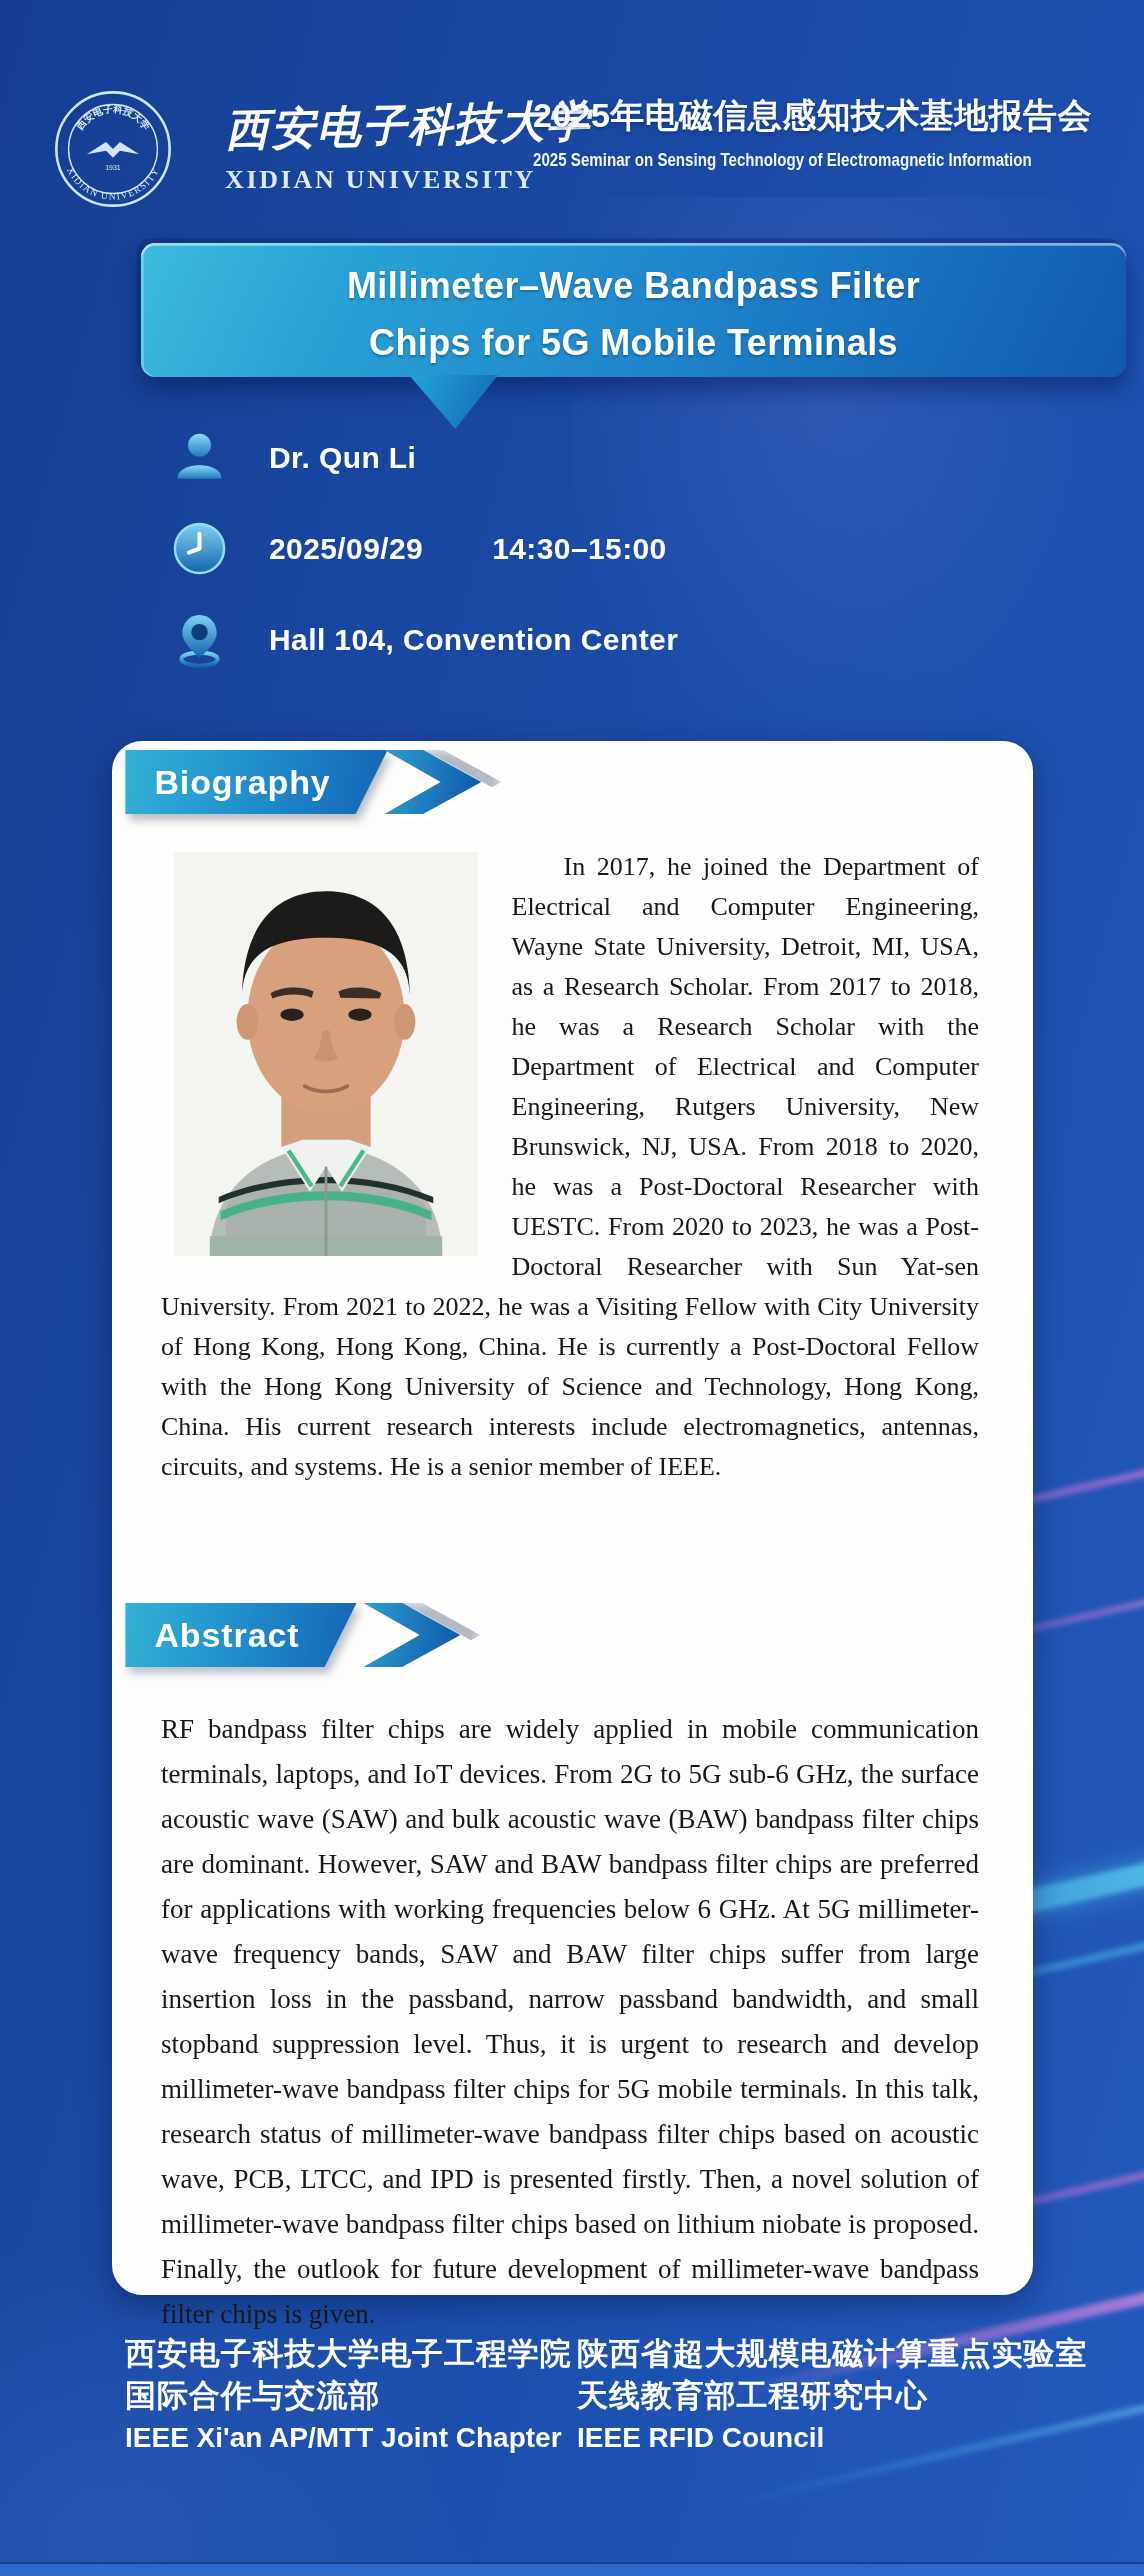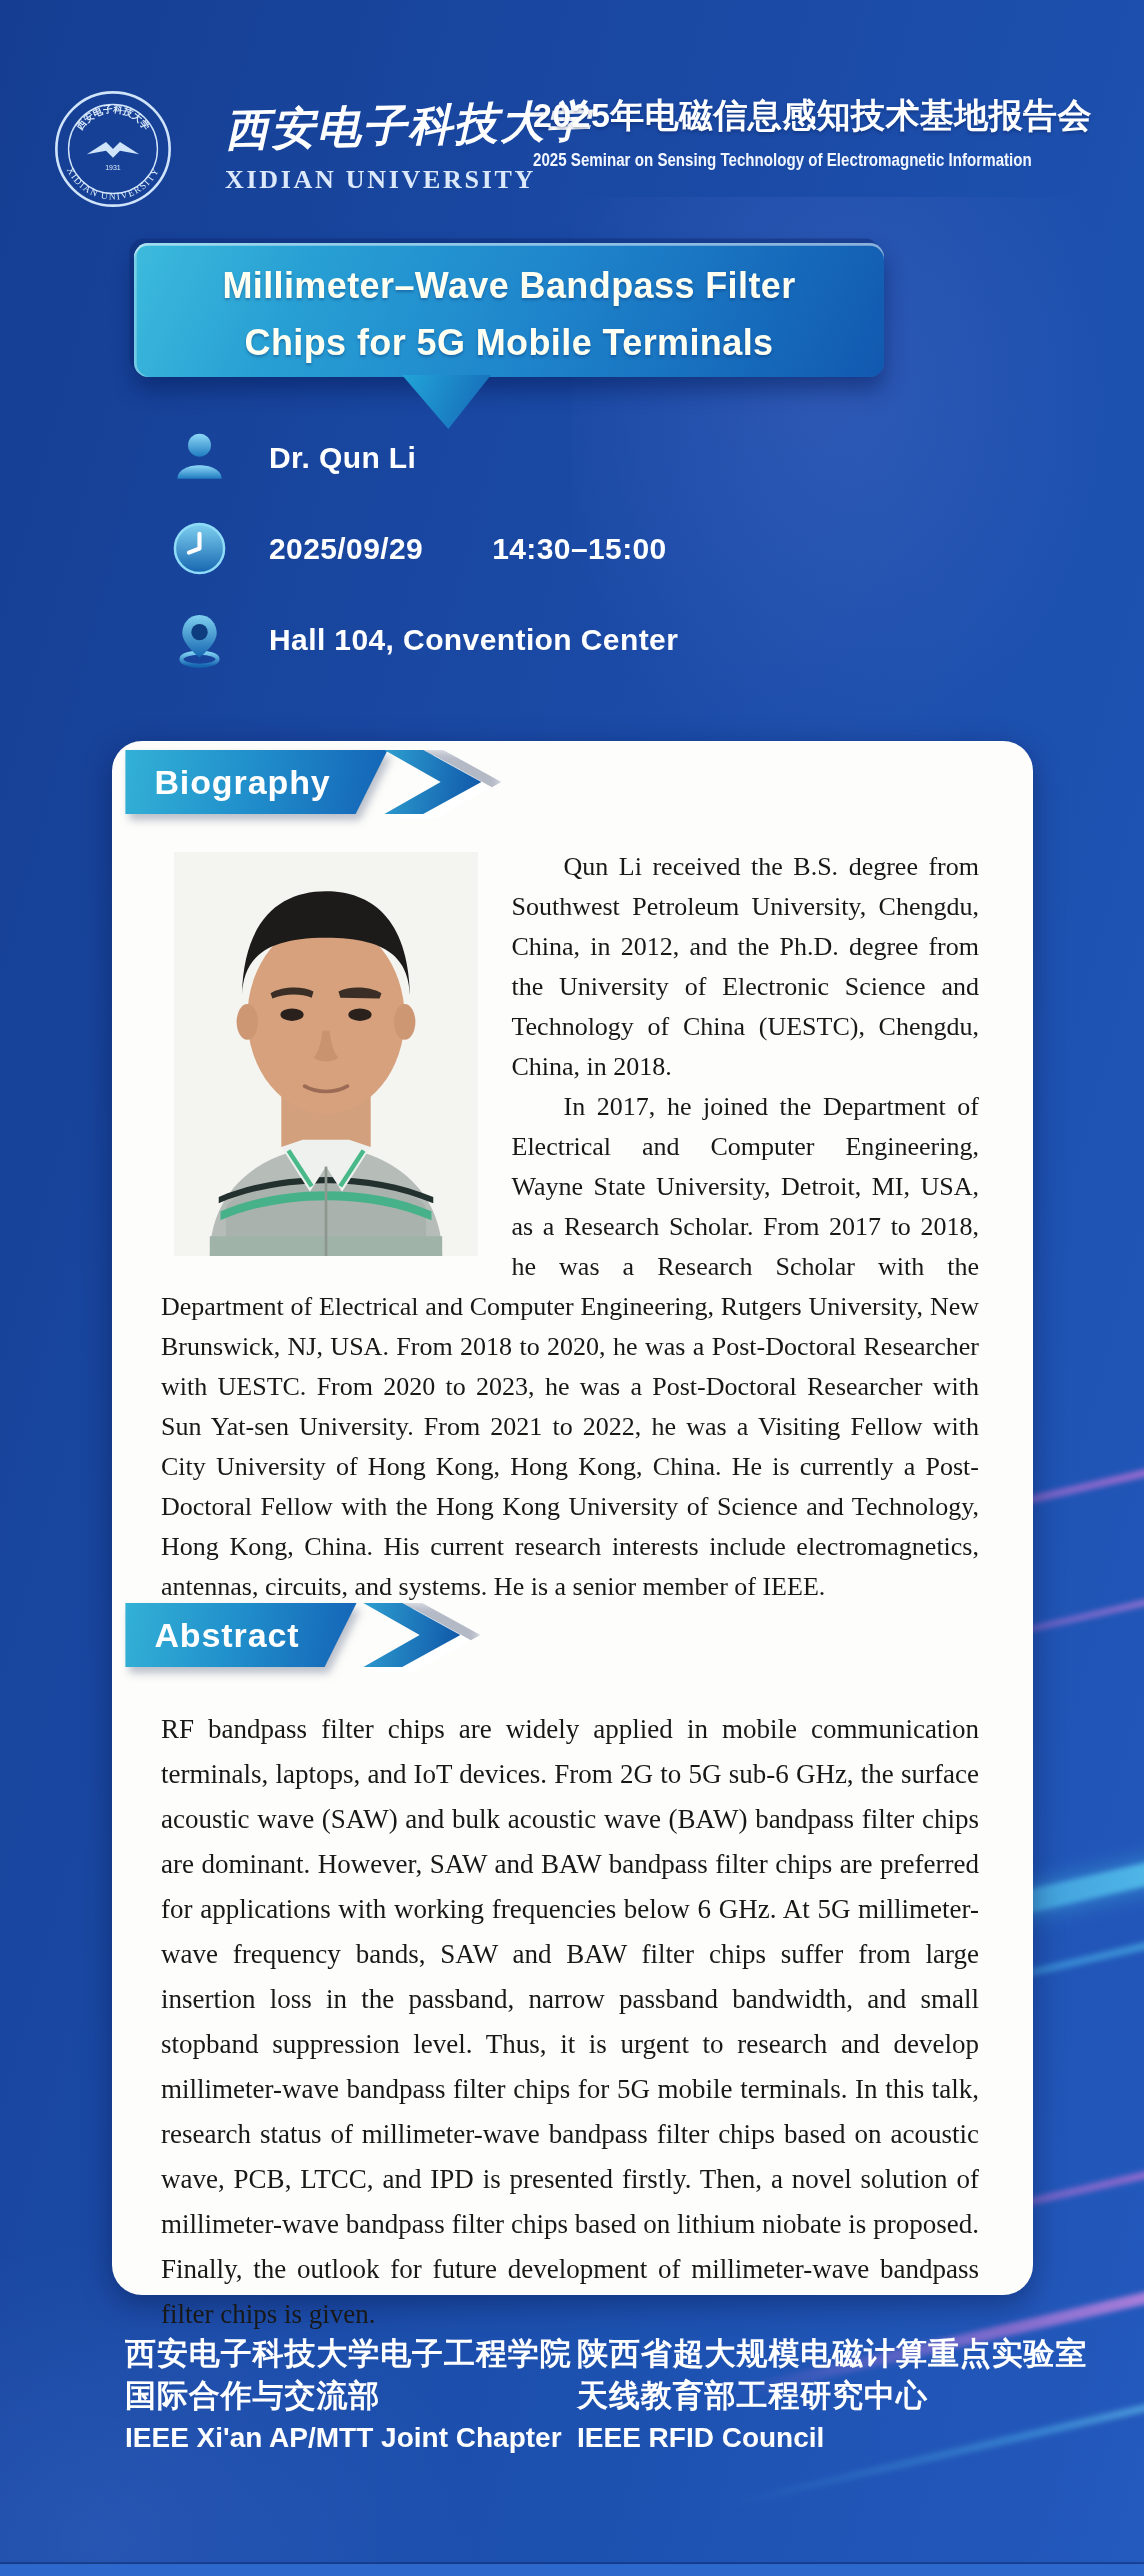--- a/index.html
+++ b/index.html
@@ -23,21 +23,21 @@
   .s7{top:1042px;height:8px;background:linear-gradient(90deg,transparent,rgba(90,200,245,.35) 55%,rgba(120,215,250,.65));}
   
   .seal{position:absolute;left:52px;top:88px;width:122px;height:122px;}
   .cal-block{position:absolute;left:225px;top:97px;width:322px;}
   .cal-cn{font-size:44px;font-weight:bold;font-style:italic;color:#ffffff;letter-spacing:1.8px;transform:rotate(-1.5deg);white-space:nowrap;}
   .uni-en{margin-top:9px;font-family:"Liberation Serif",serif;font-weight:bold;font-size:26px;color:#dce9fb;letter-spacing:2.7px;white-space:nowrap;}
   .title-block{position:absolute;left:533px;top:93px;width:590px;}
   .title-cn{font-size:34px;font-weight:bold;color:#ffffff;letter-spacing:0.4px;white-space:nowrap;text-shadow:0 1.8px 3.6px rgba(0,20,70,.35);}
   .title-en{margin-top:10.7px;font-size:18px;font-weight:bold;color:#f2f7ff;white-space:nowrap;transform:scaleX(.84);transform-origin:left;}
   
-  .banner{position:absolute;left:134px;top:243px;width:750px;height:134px;border-radius:14.3px;
+  .banner{position:absolute;left:141px;top:243px;width:985px;height:134px;border-radius:14.3px;
     background:linear-gradient(115deg,#3dbbdd 0%,#28a0d4 22%,#1e84cb 55%,#1159b0 100%);
     box-shadow:-4.5px -4.5px 0 rgba(13,40,110,.45),0 12.5px 21.5px rgba(4,22,80,.45),
       inset 0 2.7px 0 rgba(255,255,255,.5),inset 2.7px 0 0 rgba(255,255,255,.3);}
   .banner-tail{position:absolute;left:268px;top:132px;width:89px;height:54px;
     background:linear-gradient(115deg,#22a5d8,#1565b5);clip-path:polygon(0 0,100% 0,52% 100%);
     filter:drop-shadow(0 5.4px 5.4px rgba(4,22,80,.4));}
   .banner-text{position:absolute;left:0;top:14.3px;width:100%;text-align:center;
     font-size:36px;line-height:57px;font-weight:bold;color:#fffff2;letter-spacing:0.4px;text-shadow:0 1.8px 2.7px rgba(10,40,100,.35);}
   
   .info{position:absolute;left:168px;top:428px;}
@@ -200,21 +200,20 @@
         <ellipse cx="82" cy="190" rx="12" ry="20" fill="#cd9773"></ellipse>
         <ellipse cx="258" cy="190" rx="12" ry="20" fill="#cd9773"></ellipse>
         <path d="M 76,160 C 78,74 120,44 170,44 C 220,44 262,74 264,160 C 262,120 240,96 170,96 C 100,96 78,120 76,160 Z" fill="#1d1b1a"></path>
         <path d="M 108,158 C 122,150 144,150 156,156 L 154,163 C 142,158 124,158 110,164 Z" fill="#3a2e26"></path>
         <path d="M 232,158 C 218,150 196,150 184,156 L 186,163 L 230,164 Z" fill="#3a2e26"></path>
         <ellipse cx="132" cy="182" rx="13" ry="7" fill="#2b211c"></ellipse>
         <ellipse cx="208" cy="182" rx="13" ry="7" fill="#2b211c"></ellipse>
         <path d="M 166,200 C 164,218 160,226 156,230 C 162,236 178,236 184,230 C 180,226 176,218 174,200 Z" fill="#c8936e"></path>
         <path d="M 146,262 C 160,270 180,270 194,262" stroke="#9c6b55" stroke-width="4" fill="none" stroke-linecap="round"></path>
       </svg>
-      <p>Qun Li received the B.S. degree from Southwest Petroleum University, Chengdu, China, in 2012, and the Ph.D. degree from the University of Electronic Science and Technology of China (UESTC), Chengdu, China, in 2018.</p>
       <p>In 2017, he joined the Department of Electrical and Computer Engineering, Wayne State University, Detroit, MI, USA, as a Research Scholar. From 2017 to 2018, he was a Research Scholar with the Department of Electrical and Computer Engineering, Rutgers University, New Brunswick, NJ, USA. From 2018 to 2020, he was a Post-Doctoral Researcher with UESTC. From 2020 to 2023, he was a Post-Doctoral Researcher with Sun Yat-sen University. From 2021 to 2022, he was a Visiting Fellow with City University of Hong Kong, Hong Kong, China. He is currently a Post-Doctoral Fellow with the Hong Kong University of Science and Technology, Hong Kong, China. His current research interests include electromagnetics, antennas, circuits, and systems. He is a senior member of IEEE.</p>
     </div>
 
     <div class="ribbon ribbon-abs">
       <div class="chev chev-shadow" style="left:258px;"></div>
       <div class="chev chev-white" style="left:249px;top:5.4px;"></div>
       <div class="ribbon-bar-wrap">
         <div class="ribbon-bar">Abstract</div>
       </div>
       <div class="chev chev-blue" style="left:238px;"></div>

